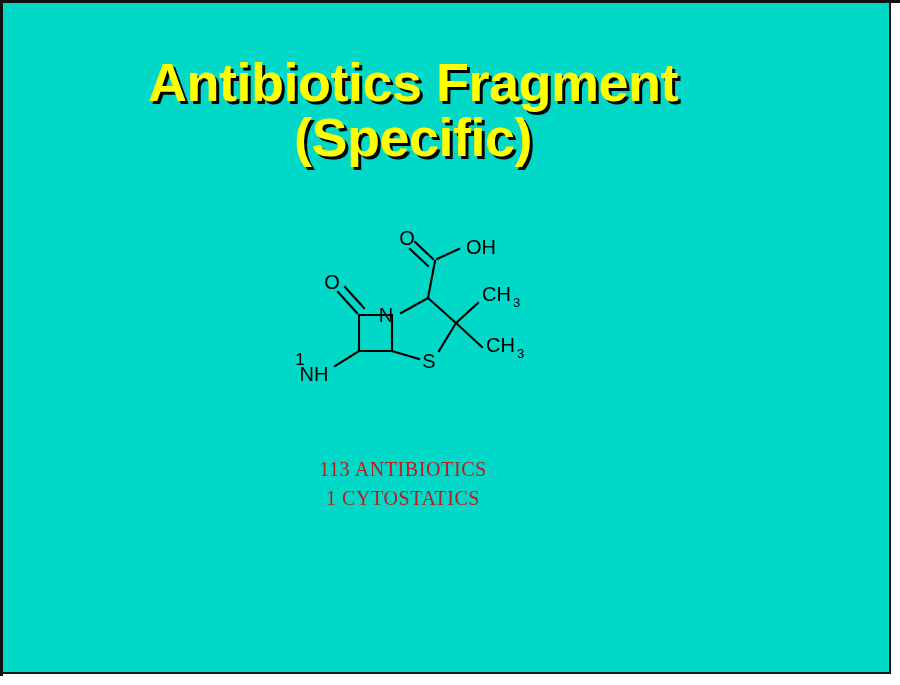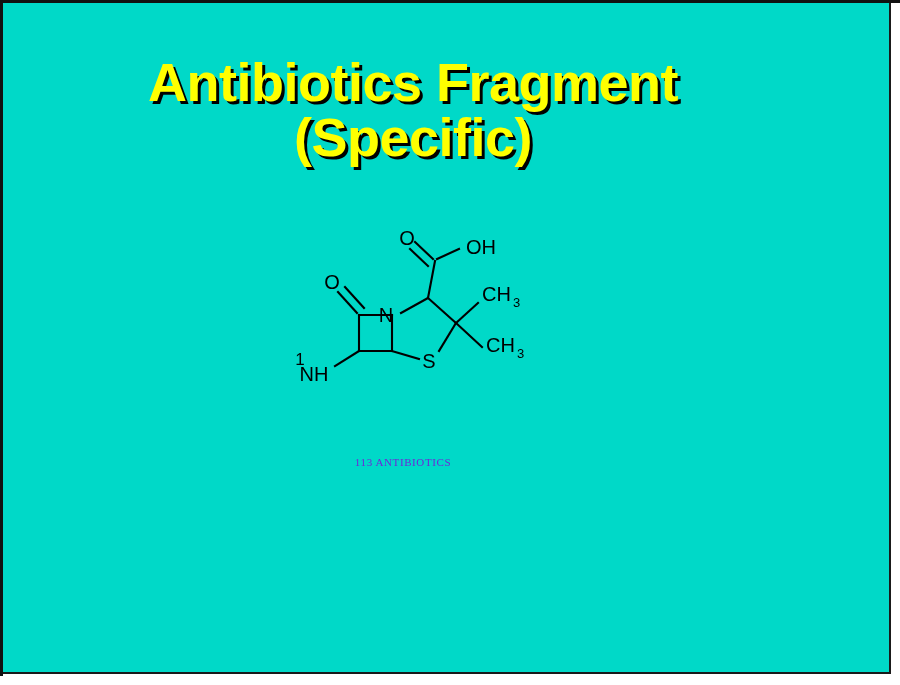--- a/index.html
+++ b/index.html
@@ -112,23 +112,23 @@
   #caption-block {
     position: absolute;
     left: 150px;
     top: 452px;
     width: 500px;
     text-align: center;
   }
   #caption-block .caption-line {
     display: block;
     font-family: "Liberation Serif", serif;
-    font-size: 11px;
+    font-size: 20px;
     letter-spacing: 0.6px;
-    color: #6d28d9;
+    color: #b91c1c;
     line-height: 1.45;
     white-space: nowrap;
   }
 </style>
 </head>
 <body>
 
 <div id="slide-frame">
 
   <div id="slide-canvas">
@@ -194,20 +194,21 @@
         <text class="atom-sub" x="240" y="89" text-anchor="start">3</text>
 
         <text class="atom-label" x="213" y="134" text-anchor="start">CH</text>
         <text class="atom-sub" x="244" y="140" text-anchor="start">3</text>
 
       </svg>
     </div>
 
     <div id="caption-block">
       <span class="caption-line">113 ANTIBIOTICS</span>
+      <span class="caption-line">1 CYTOSTATICS</span>
     </div>
 
   </div>
 
   <div id="slide-top-rule"></div>
   <div id="slide-left-rule"></div>
 
 </div>
 
 </body></html>

